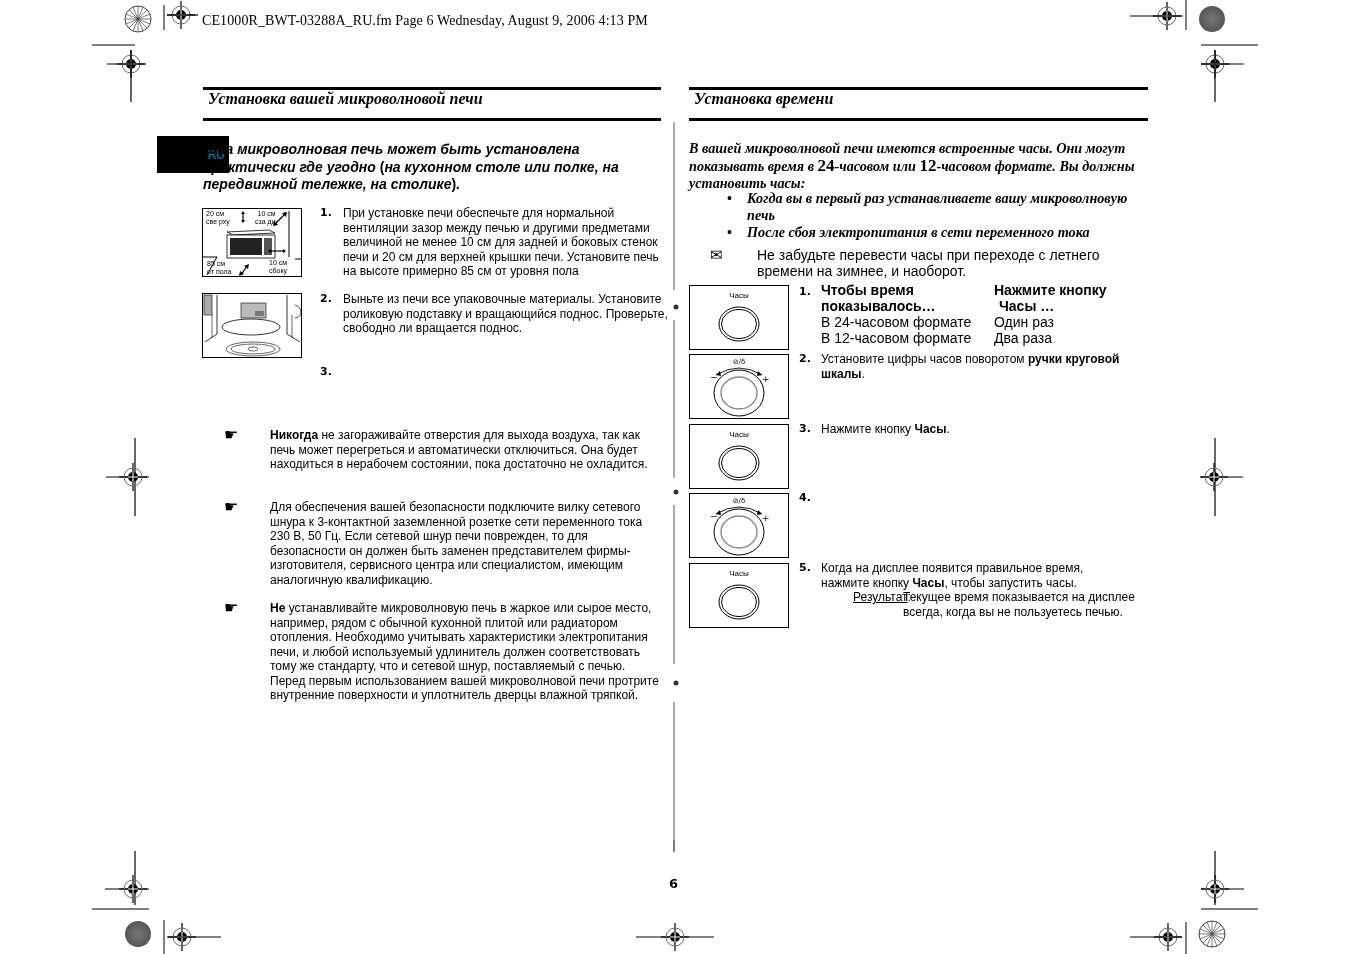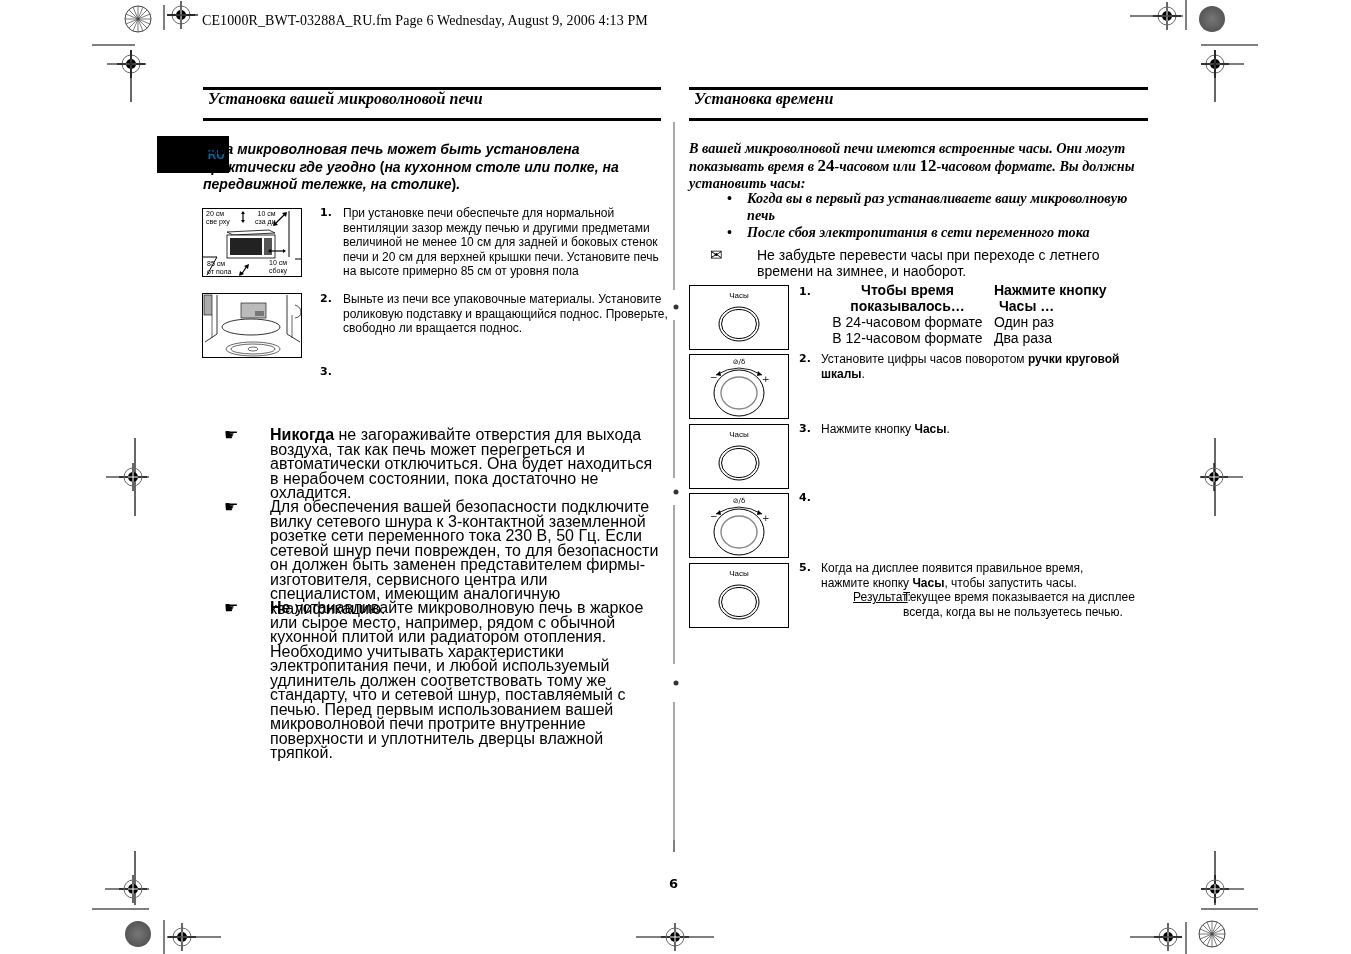--- a/index.html
+++ b/index.html
@@ -8,30 +8,30 @@
   .hdr-file { left:202px; top:13px; font-family:"Liberation Serif", serif; font-size:14px; letter-spacing:0.1px; white-space:nowrap; }
   .title-rule { position:absolute; height:3px; background:#000; }
   .section-title { position:absolute; font-family:"Liberation Serif", serif; font-style:italic; font-weight:bold; font-size:16px; white-space:nowrap; }
   .ru-tab { left:120px; top:136px; width:72px; height:37px; background:#000; color:#0369a1; font-weight:bold; font-size:12px; display:flex; align-items:center; justify-content:flex-end; padding-right:4px; box-sizing:border-box;margin-left:37px; }
   .intro-left { left:203px; top:141px; width:460px; font-style:italic; font-weight:bold; font-size:14px; line-height:17.5px; }
   .intro-left .np { font-style:normal; }
   .step { position:absolute; font-size:12px; line-height:14.6px; }
   .step .num { position:absolute; left:0; top:0; font-weight:bold; font-family:"DejaVu Sans", sans-serif; font-size:11px; }
   .step .txt { position:absolute; left:23px; top:0; }
   .figure { position:absolute; border:1px solid #000; box-sizing:border-box; background:#fff; }
-  .note { position:absolute; font-size:16px; line-height:14.5px; width:392px; }
+  .note { position:absolute; font-size:12px; line-height:14.5px; width:392px; }
   .hand { position:absolute; font-size:16px; line-height:14px; }
   .intro-right { left:689px; top:140px; width:460px; font-family:"Liberation Serif", serif; font-style:italic; font-weight:bold; font-size:14.2px; line-height:17px; }
   .intro-right .big { font-style:normal; font-size:17px; }
   .bullets { left:727px; top:190px; width:420px; font-family:"Liberation Serif", serif; font-style:italic; font-weight:bold; font-size:14.2px; line-height:17px; }
   .bullet-row { position:relative; padding-left:20px; }
   .bullet-row .dot { position:absolute; left:0; top:0; font-style:normal; }
   .memo { left:757px; top:247px; width:380px; font-size:14px; line-height:16px; }
   .memo-icon { left:710px; top:246px; font-size:15px; }
-  .tbl { position:absolute; left:821px; top:282px; font-size:14px; line-height:16px;text-align:center; }
+  .tbl { position:absolute; left:821px; top:282px; font-size:14px; line-height:16px; }
   .tbl .row { display:flex; }
   .tbl .c1 { width:173px; }
   .tbl .bold { font-weight:bold; }
   .rstep { position:absolute; font-size:12px; line-height:14.6px; }
   .rstep .num { position:absolute; left:0; top:0; font-weight:bold; font-family:"DejaVu Sans", sans-serif; font-size:11px; }
   .rstep .txt { position:absolute; left:22px; top:0; width:330px; }
   .pagenum { left:669px; top:876px; font-weight:bold; font-size:13px; font-family:"DejaVu Sans", sans-serif; }
   .u { text-decoration:underline;margin-left:32px; }
   .b { font-weight:bold; }
 </style>

